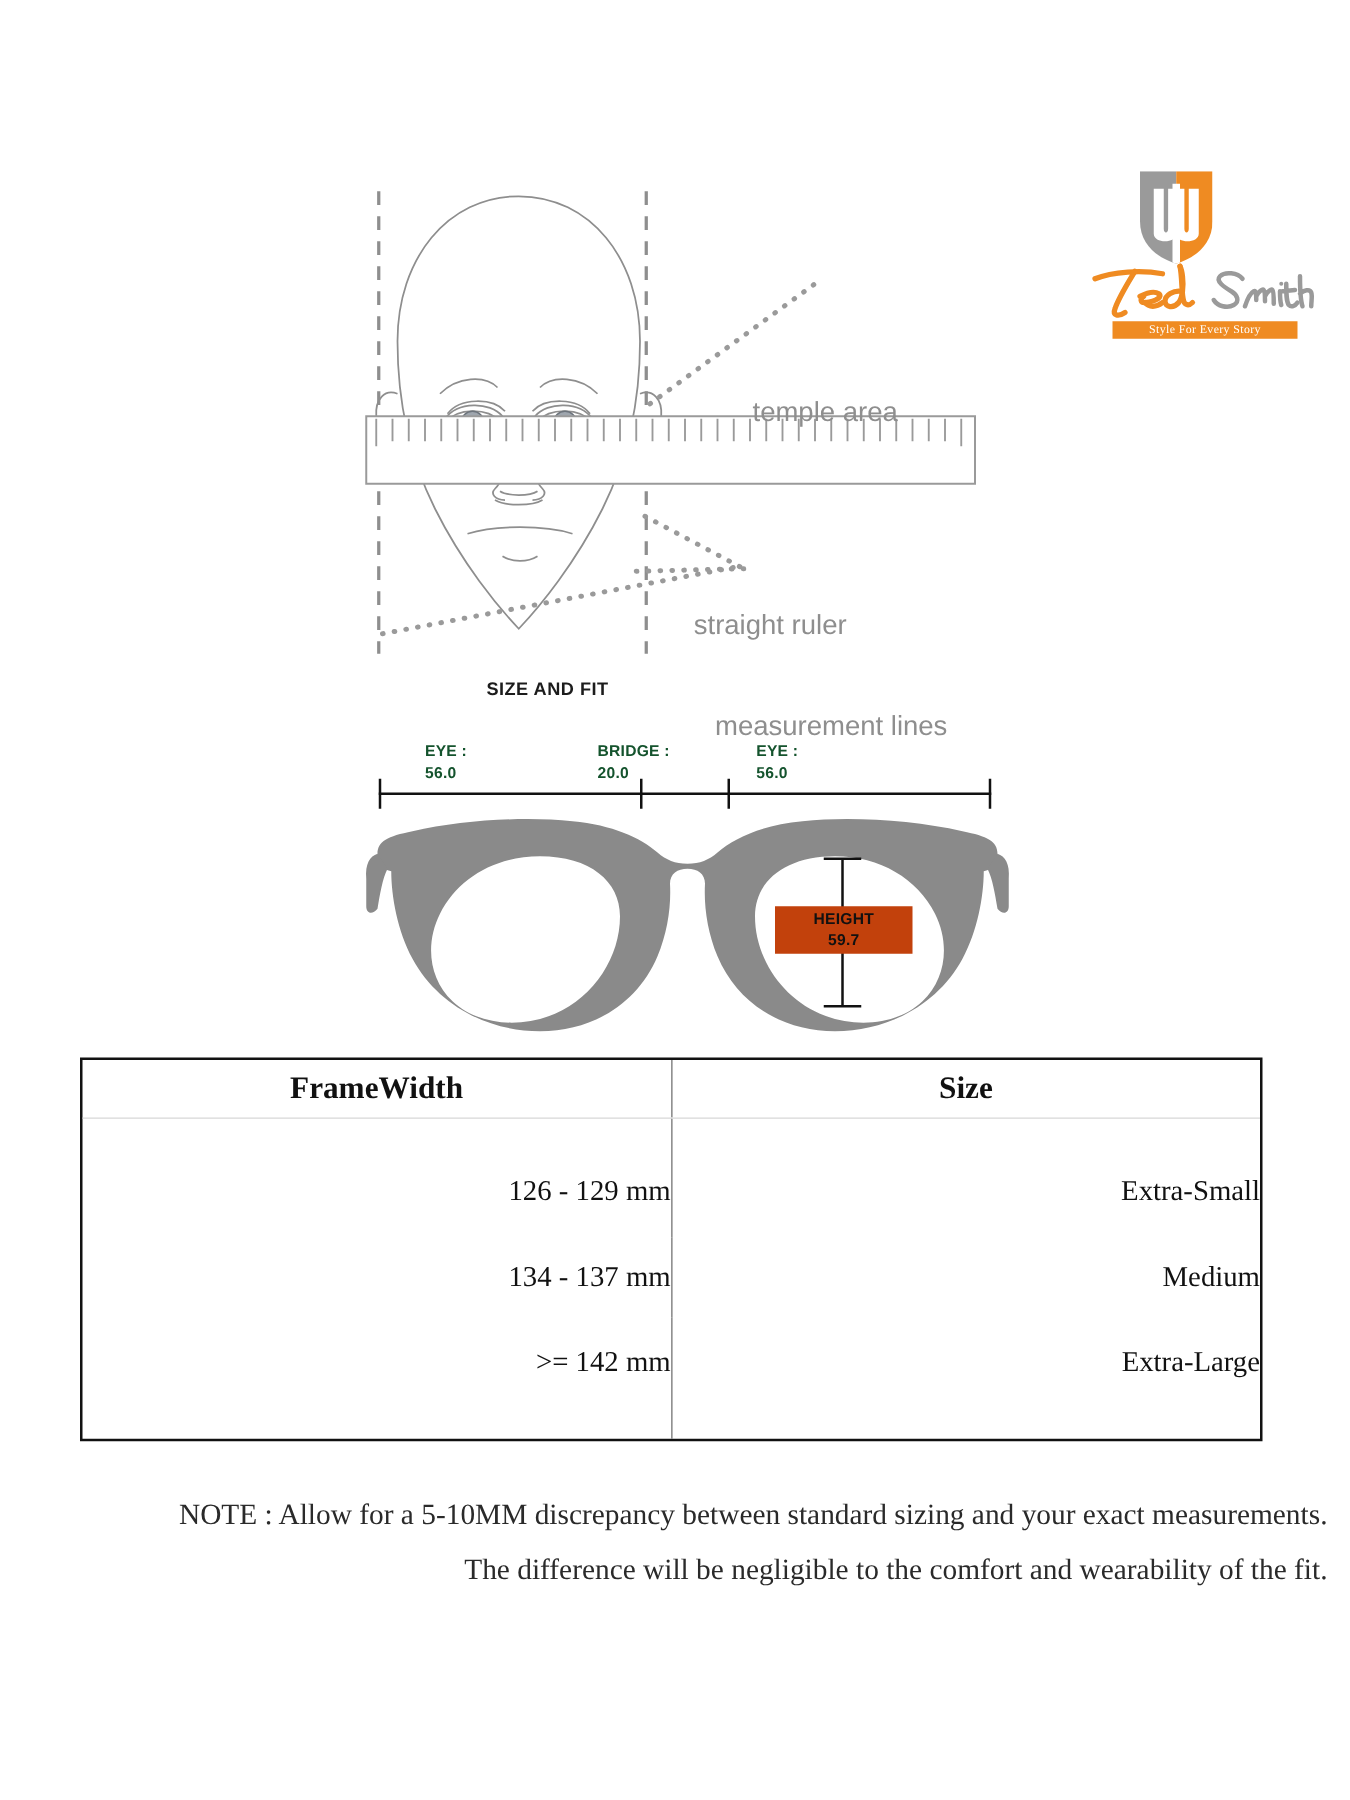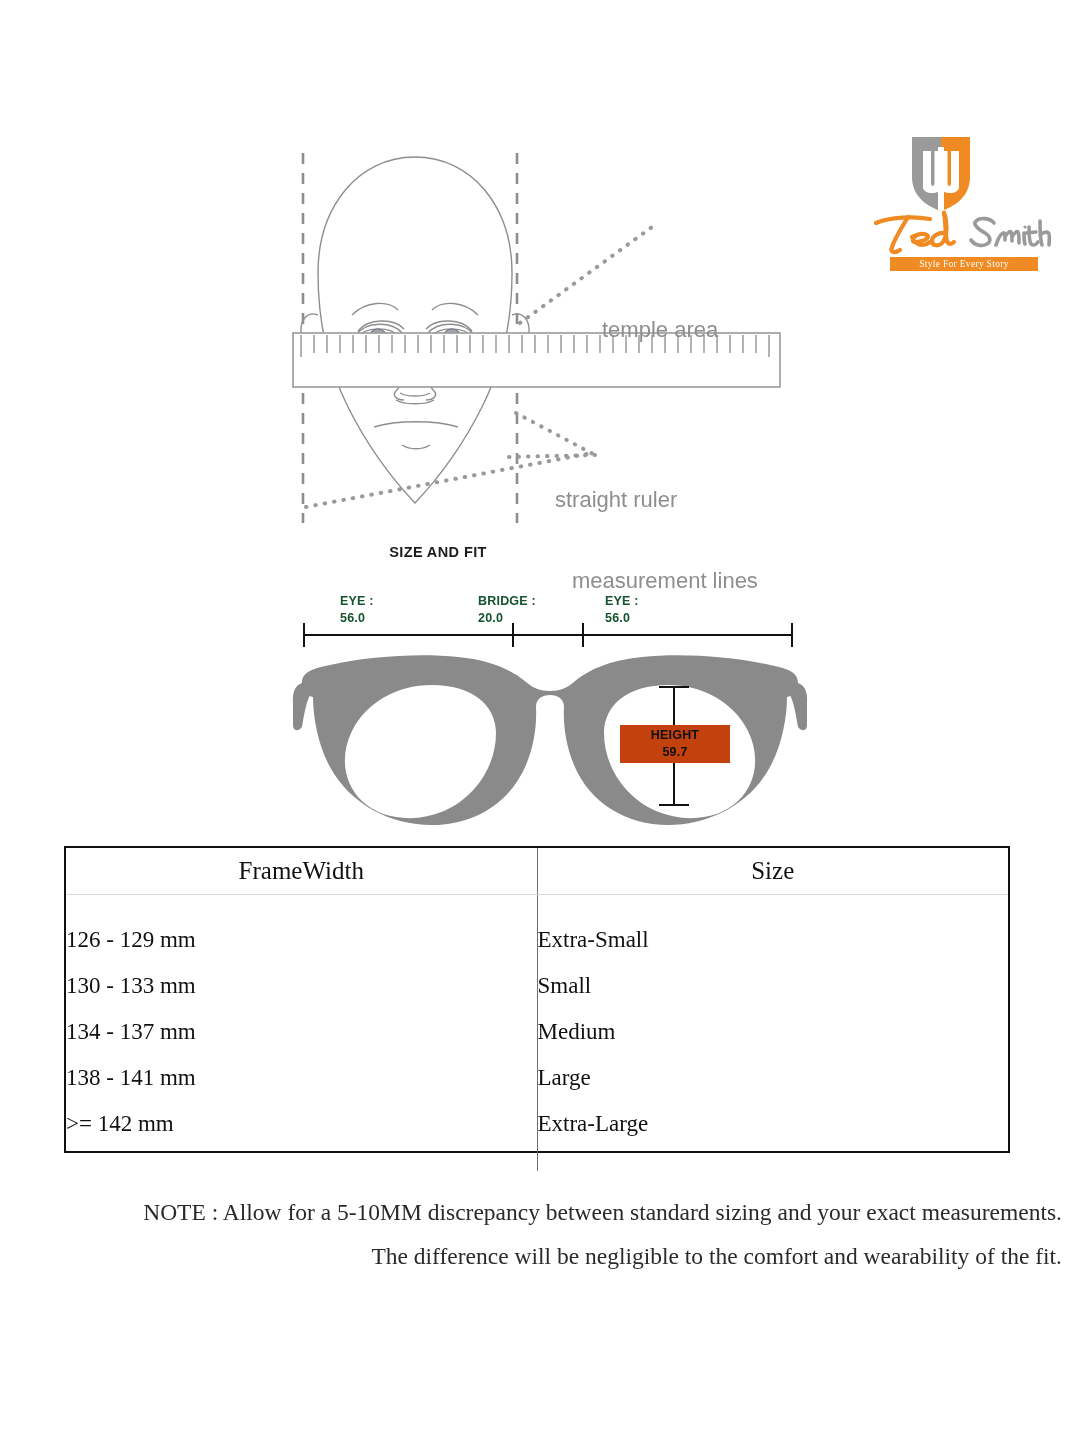--- a/index.html
+++ b/index.html
@@ -134,33 +134,33 @@
     box-sizing: border-box;
   }
   #size-table table {
     width: 100%;
     height: 100%;
     border-collapse: collapse;
     table-layout: fixed;
   }
   #size-table th {
     font-family: "Liberation Serif", serif;
-    font-weight: normal;
+    font-weight: bold;
     font-size: 25px;
     color: #111;
     text-align: center;
     height: 46px;
     border-bottom: 1px solid #d8d8d8;
     padding: 0;
   }
   #size-table td {
     font-family: "Liberation Serif", serif;
     font-size: 23px;
     color: #111;
-    text-align: left;
+    text-align: right;
     padding: 0;
     height: 46px;
   }
   #size-table .col-div {
     border-left: 1px solid #6e6e6e;
   }
   #size-table tbody tr:first-child td { padding-top: 22px; }
   #size-table tbody tr:last-child td  { padding-bottom: 24px; }
 
   
@@ -411,30 +411,22 @@
         <th>FrameWidth</th>
         <th class="col-div">Size</th>
       </tr>
     </thead>
     <tbody>
       <tr>
         <td>126 - 129 mm</td>
         <td class="col-div">Extra-Small</td>
       </tr>
       <tr>
-        <td>130 - 133 mm</td>
-        <td class="col-div">Small</td>
-      </tr>
-      <tr>
         <td>134 - 137 mm</td>
         <td class="col-div">Medium</td>
-      </tr>
-      <tr>
-        <td>138 - 141 mm</td>
-        <td class="col-div">Large</td>
       </tr>
       <tr>
         <td>&gt;= 142 mm</td>
         <td class="col-div">Extra-Large</td>
       </tr>
     </tbody>
   </table>
 </div>
 
 <div id="note">

